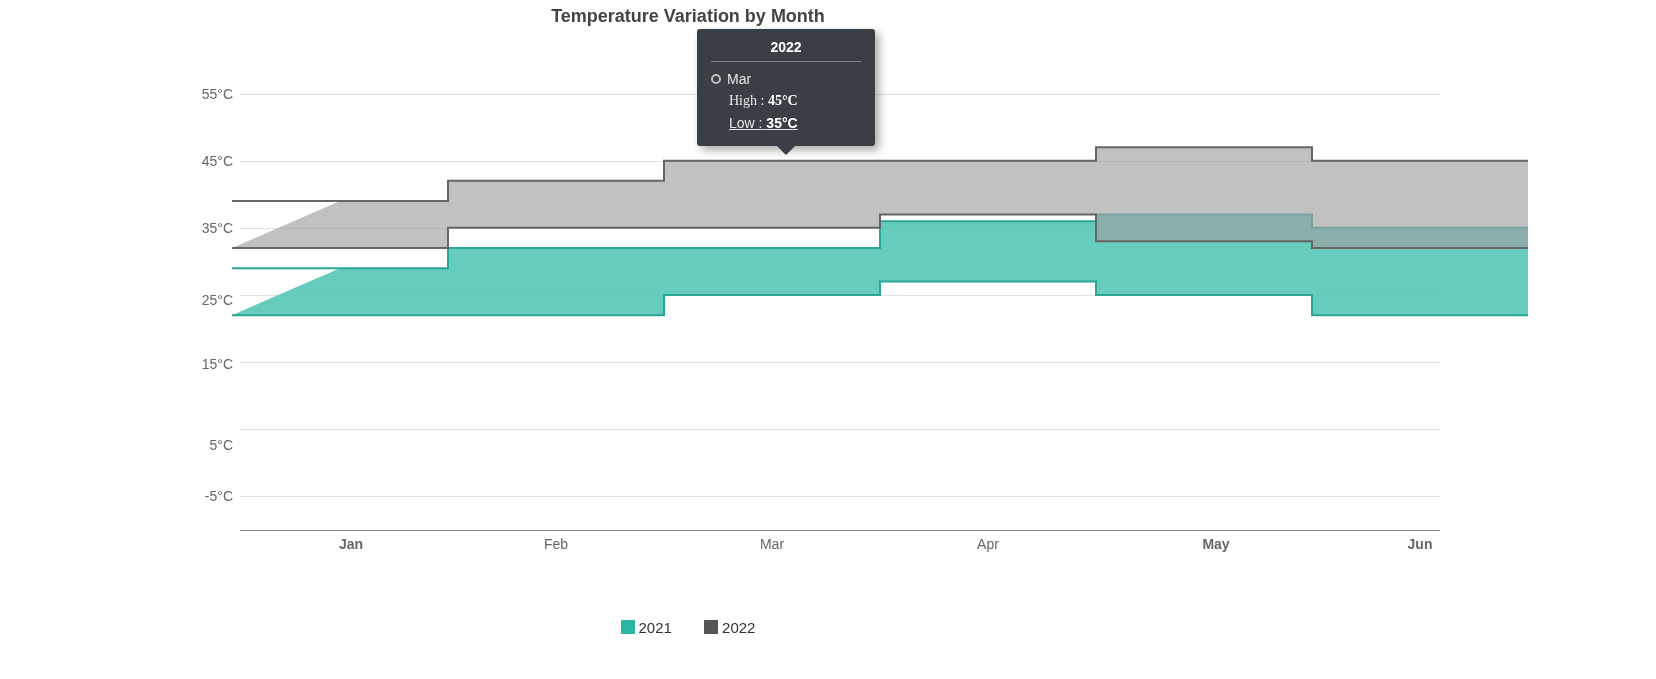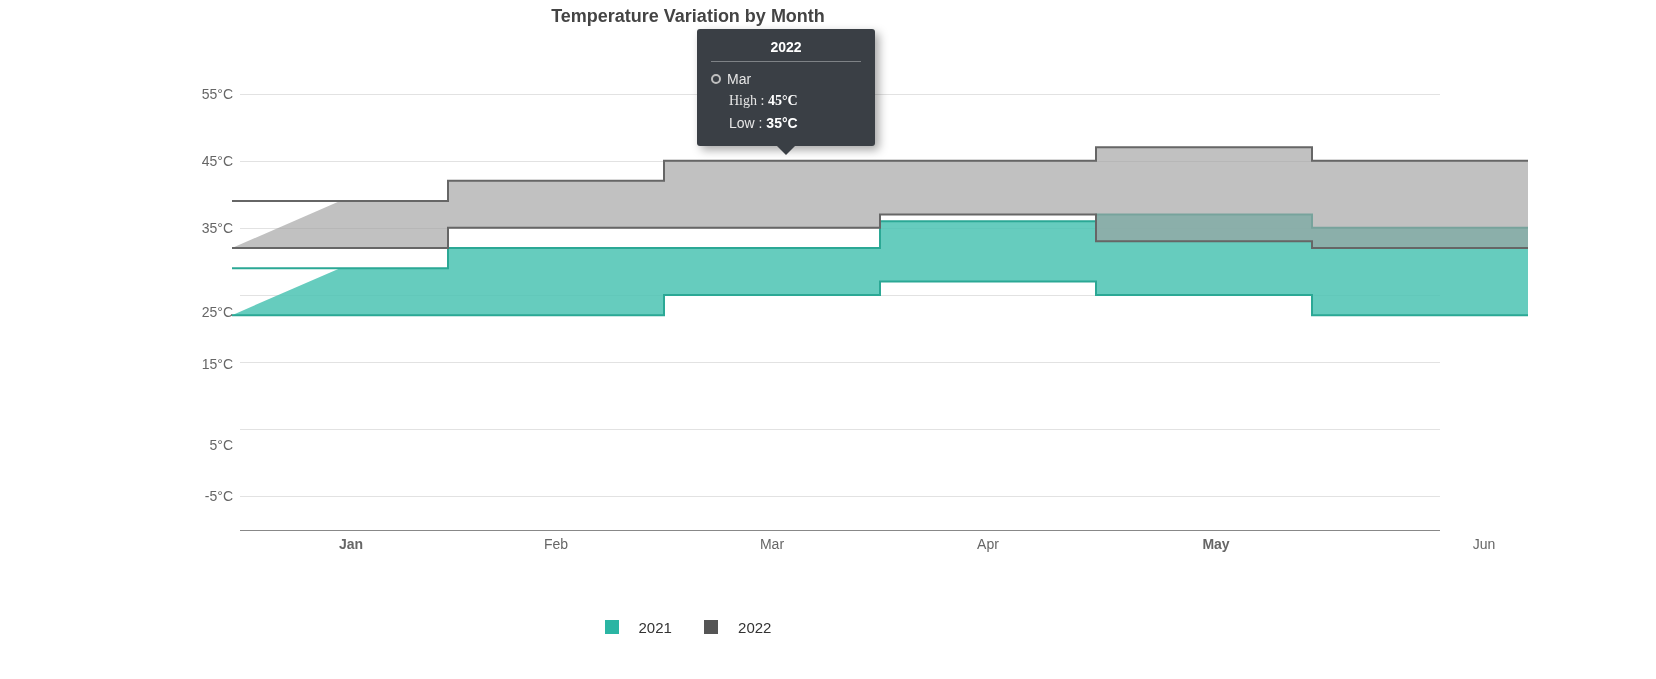--- a/index.html
+++ b/index.html
@@ -80,21 +80,21 @@
   .legend{
     position:absolute;
     left:0; right:0;
     bottom:42px;
     text-align:center;
     font-size:15px;
   }
   .legend-item{
     display:inline-flex;
     align-items:center;
-    gap:20px;
+    gap:4px;
     margin:0 14px;
     cursor:pointer;
   }
   .legend-swatch{
     display:inline-block;
     width:14px;
     height:14px;
   }
   .sw-2021{ background:#2bb5a3; }
   .sw-2022{ background:#555; }
@@ -147,33 +147,33 @@
     <div class="plot-inner" id="plot-inner">
 
       <div class="x-baseline"></div>
     <div class="gridline" style="top: 436.429px;"></div>
         <div class="y-label" style="top: 436.429px;">-5°C</div>
         <div class="gridline" style="top: 369.286px;"></div>
         <div class="y-label" style="top: 369.286px; margin-top: 16px;">5°C</div>
         <div class="gridline" style="top: 302.143px;"></div>
         <div class="y-label" style="top: 304px;">15°C</div>
         <div class="gridline" style="top: 235px;"></div>
-        <div class="y-label" style="top: 252px; text-align: right;">25°C</div>
+        <div class="y-label" style="top: 240px; text-align: right;">25°C</div>
         <div class="gridline" style="top: 167.857px;"></div>
         <div class="y-label" style="top: 167.857px;">35°C</div>
         <div class="gridline" style="top: 100.714px;"></div>
         <div class="y-label" style="top: 100.714px;">45°C</div>
         <div class="gridline" style="top: 33.5714px;"></div>
         <div class="y-label" style="top: 33.5714px;">55°C</div>
         <div class="x-label" style="left: 111px; font-weight: bold;">Jan</div>
         <div class="x-label" style="left: 316px;">Feb</div>
         <div class="x-label" style="left: 532px;">Mar</div>
         <div class="x-label" style="left: 748px; margin-top: 6px;">Apr</div>
         <div class="x-label" style="left: 976px; font-weight: bold;">May</div>
-        <div class="x-label" style="left: 1244px;">Jun</div>
+        <div class="x-label" style="left: 1180px; font-weight: bold;">Jun</div>
         <svg class="series" viewBox="0 0 1200 470">
           <path d="M 100 208.1428571428571 L -8 208.1428571428571 L 208 208.1428571428571 L 208 188 L 424 188 L 424 188 L 640 188 L 640 161.14285714285717 L 856 161.14285714285717 L 856 154.42857142857144 L 1072 154.42857142857144 L 1072 167.85714285714283 L 1288 167.85714285714283 L 1288 255.14285714285714 L 1072 255.14285714285714 L 1072 235 L 856 235 L 856 221.57142857142856 L 640 221.57142857142856 L 640 235 L 424 235 L 424 255.14285714285714 L 208 255.14285714285714 L 208 255.14285714285714 L -8 255.14285714285714 Z" class="s2021-fill"></path>
           <path d="M -8 208.1428571428571 L -8 208.1428571428571 L 208 208.1428571428571 L 208 188 L 424 188 L 424 188 L 640 188 L 640 161.14285714285717 L 856 161.14285714285717 L 856 154.42857142857144 L 1072 154.42857142857144 L 1072 167.85714285714283 L 1288 167.85714285714283 " class="s2021-stroke"></path>
           <path d="M -8 255.14285714285714 L -8 255.14285714285714 L 208 255.14285714285714 L 208 255.14285714285714 L 424 255.14285714285714 L 424 235 L 640 235 L 640 221.57142857142856 L 856 221.57142857142856 L 856 235 L 1072 235 L 1072 255.14285714285714 L 1288 255.14285714285714 " class="s2021-stroke"></path>
           <path d="M 100 141 L -8 141 L 208 141 L 208 120.85714285714283 L 424 120.85714285714283 L 424 100.71428571428572 L 640 100.71428571428572 L 640 100.71428571428572 L 856 100.71428571428572 L 856 87.28571428571428 L 1072 87.28571428571428 L 1072 100.71428571428572 L 1288 100.71428571428572 L 1288 188 L 1072 188 L 1072 181.28571428571428 L 856 181.28571428571428 L 856 154.42857142857144 L 640 154.42857142857144 L 640 167.85714285714283 L 424 167.85714285714283 L 424 167.85714285714283 L 208 167.85714285714283 L 208 188 L -8 188 Z" class="s2022-fill"></path>
           <path d="M -8 141 L -8 141 L 208 141 L 208 120.85714285714283 L 424 120.85714285714283 L 424 100.71428571428572 L 640 100.71428571428572 L 640 100.71428571428572 L 856 100.71428571428572 L 856 87.28571428571428 L 1072 87.28571428571428 L 1072 100.71428571428572 L 1288 100.71428571428572 " class="s2022-stroke"></path>
           <path d="M -8 188 L -8 188 L 208 188 L 208 167.85714285714283 L 424 167.85714285714283 L 424 167.85714285714283 L 640 167.85714285714283 L 640 154.42857142857144 L 856 154.42857142857144 L 856 181.28571428571428 L 1072 181.28571428571428 L 1072 188 L 1288 188 " class="s2022-stroke"></path>
         </svg>
       </div>
   </div>
@@ -181,21 +181,21 @@
   <div class="tooltip" id="tooltip" style="left: 697px; top: 28.7143px; width: 150px;">
     <div class="tt-title">2022</div>
     <div class="tt-row tt-cat">
       <span class="tt-circle"></span>
       <span>Mar</span>
     </div>
     <div class="tt-row" style="padding-left:18px;font-family:Liberation Serif, serif;">
       <span>High :</span>
       <b>45°C</b>
     </div>
-    <div class="tt-row" style="padding-left:18px;">
+    <div class="tt-row" style="padding-left:18px;text-decoration:underline;">
       <span>Low :</span>
       <b>35°C</b>
     </div>
   </div>
 
   <div class="legend">
     <span class="legend-item">
       <span class="legend-swatch sw-2021"></span>
       <span>2021</span>
     </span>

